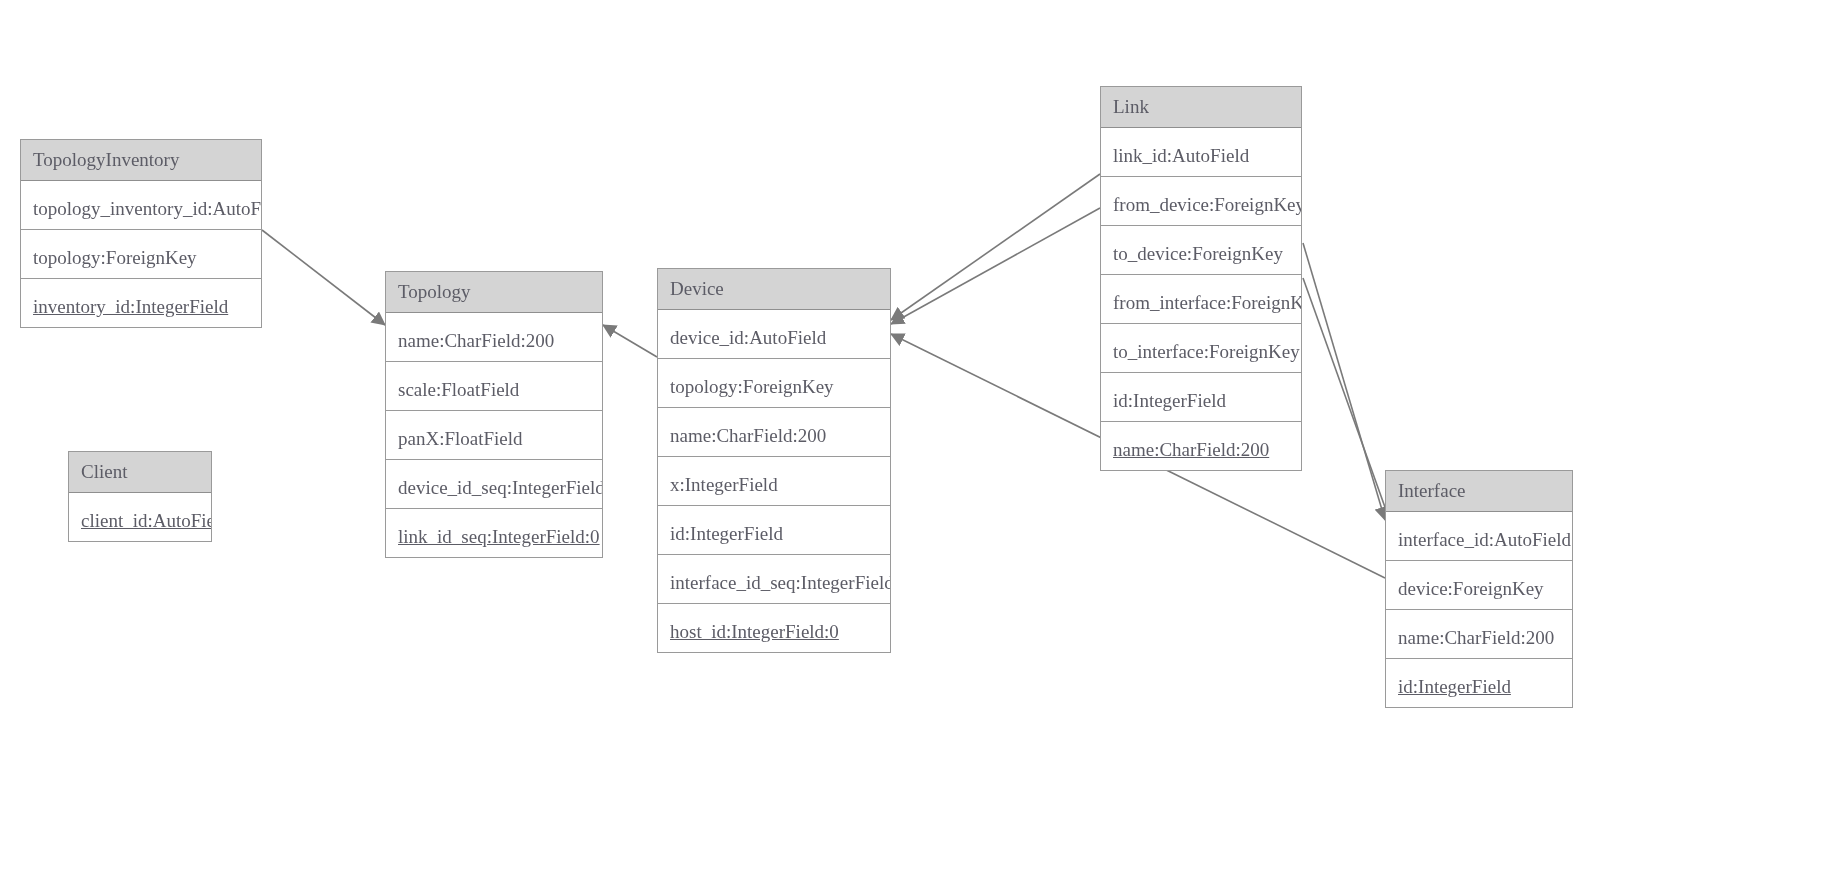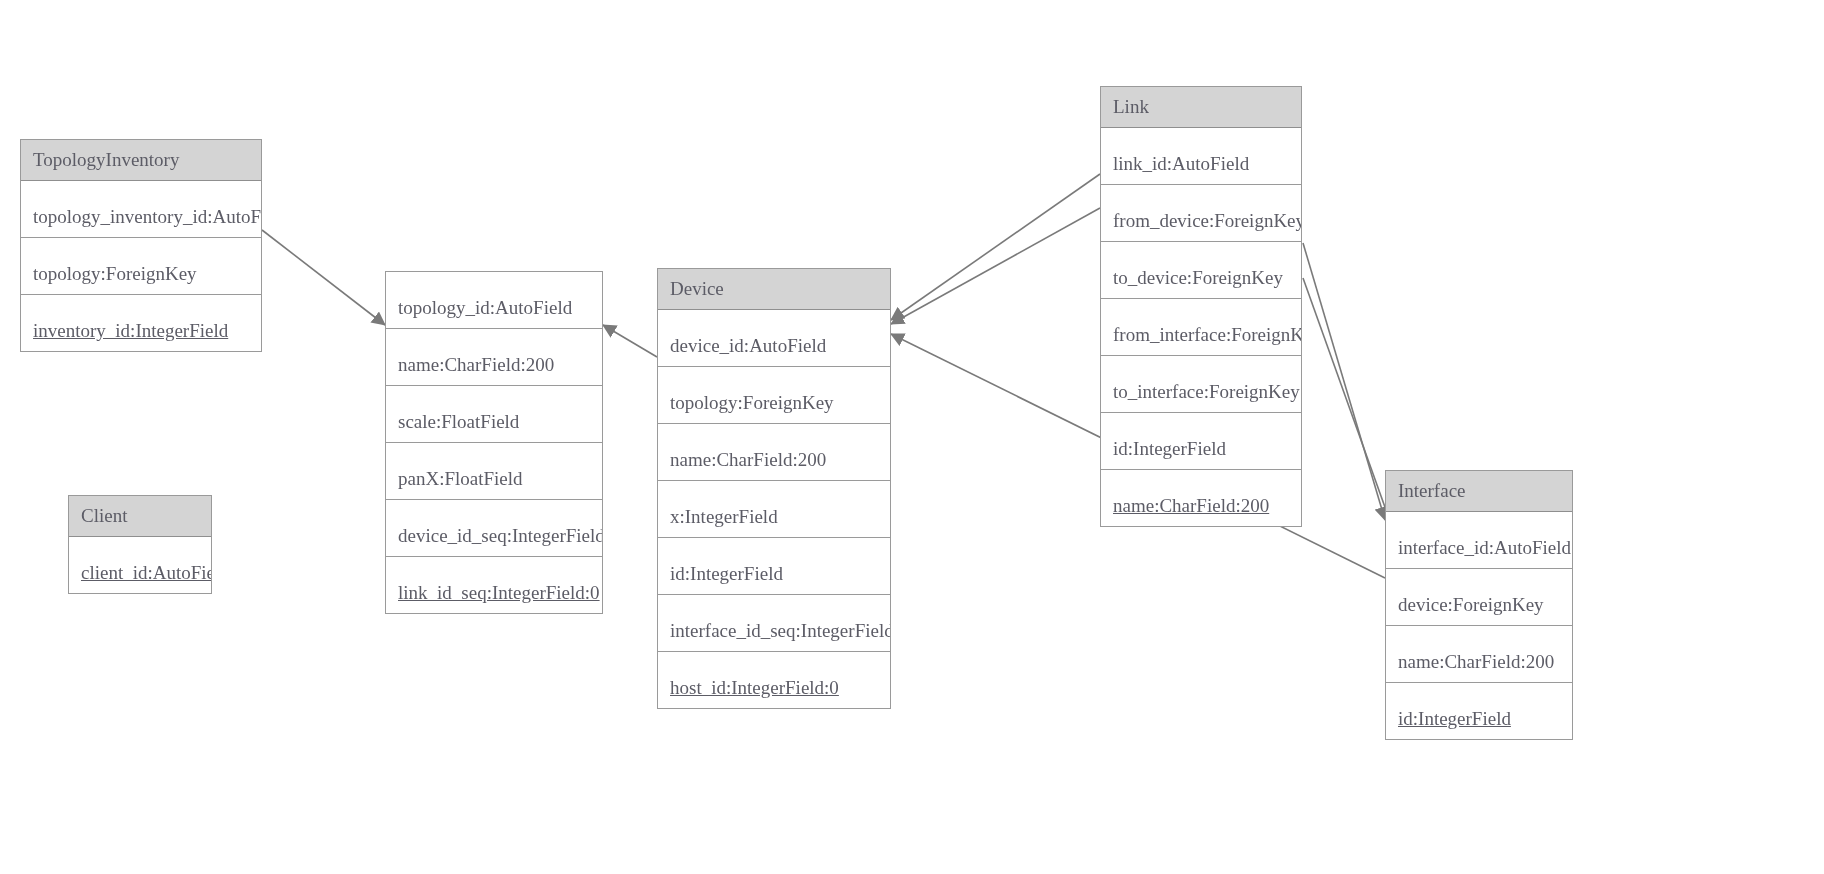--- a/index.html
+++ b/index.html
@@ -39,21 +39,21 @@
     height: 40px;
     padding: 0 0 0 12px;
     white-space: nowrap;
     overflow: hidden;
   }
   .entity-row {
     color: #5c5c66;
     font-size: 19px;
     line-height: 40px;
     height: 40px;
-    padding: 16px 10px 0 12px;
+    padding: 8px 10px 0 12px;
     border-bottom: 1px solid #9a9a9a;
     white-space: nowrap;
     overflow: hidden;
   }
   .entity-row.last {
     border-bottom: none;
     text-decoration: underline;
   }
 </style>
 </head>
@@ -97,27 +97,27 @@
     </g>
   </svg>
 
   <div class="entity" style="left:20px; top:139px; width:242px;">
     <div class="entity-title">TopologyInventory</div>
     <div class="entity-row">topology_inventory_id:AutoField</div>
     <div class="entity-row">topology:ForeignKey</div>
     <div class="entity-row last">inventory_id:IntegerField</div>
   </div>
 
-  <div class="entity" style="left:68px; top:451px; width:144px;margin-top:44px;">
+  <div class="entity" style="left:68px; top:451px; width:144px;">
     <div class="entity-title">Client</div>
     <div class="entity-row last">client_id:AutoField</div>
   </div>
 
   <div class="entity" style="left:385px; top:271px; width:218px;">
-    <div class="entity-row">topology_id:AutoField</div>
+    <div class="entity-title">Topology</div>
     <div class="entity-row">name:CharField:200</div>
     <div class="entity-row">scale:FloatField</div>
     <div class="entity-row">panX:FloatField</div>
     <div class="entity-row">device_id_seq:IntegerField:0</div>
     <div class="entity-row last">link_id_seq:IntegerField:0</div>
   </div>
 
   <div class="entity" style="left:657px; top:268px; width:234px;">
     <div class="entity-title">Device</div>
     <div class="entity-row">device_id:AutoField</div>

